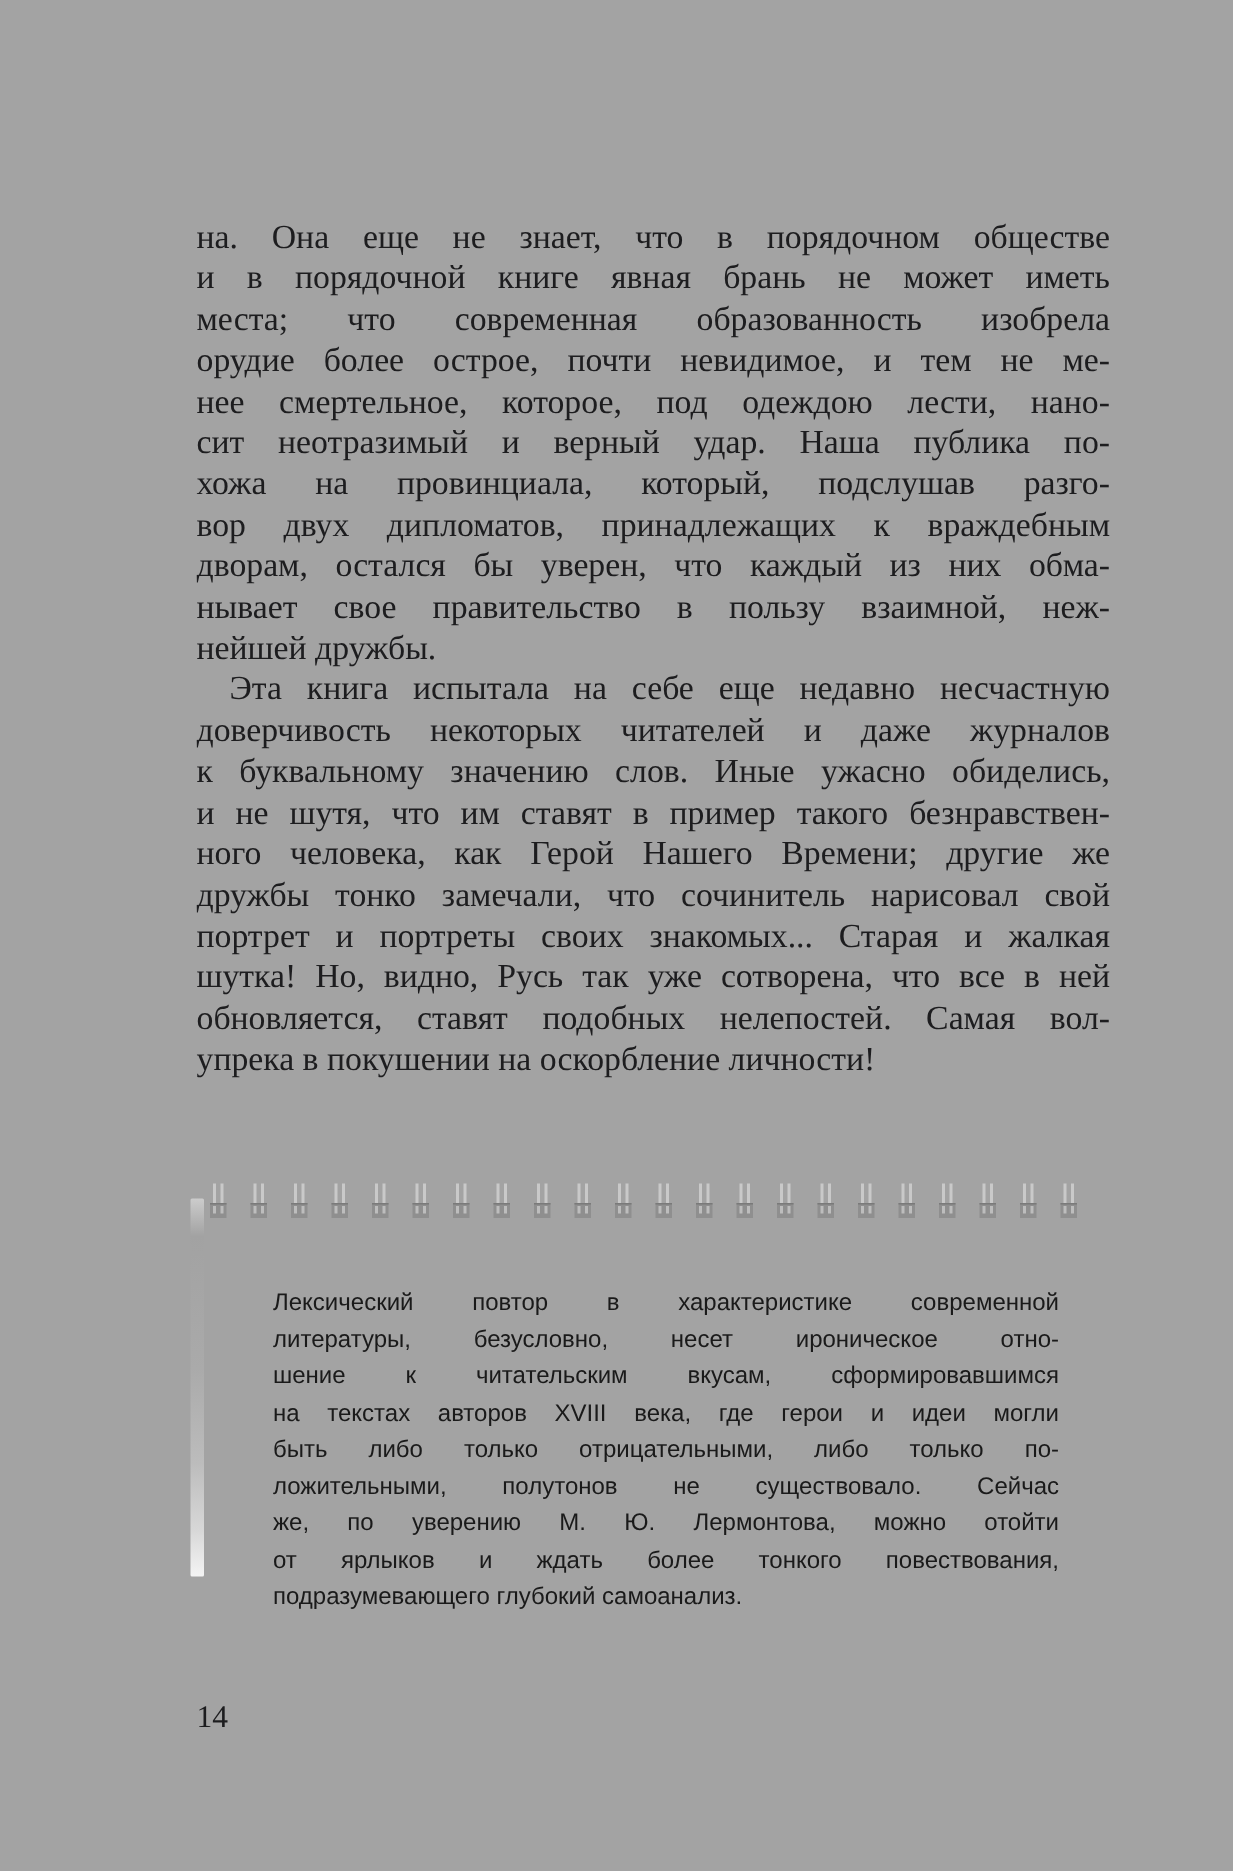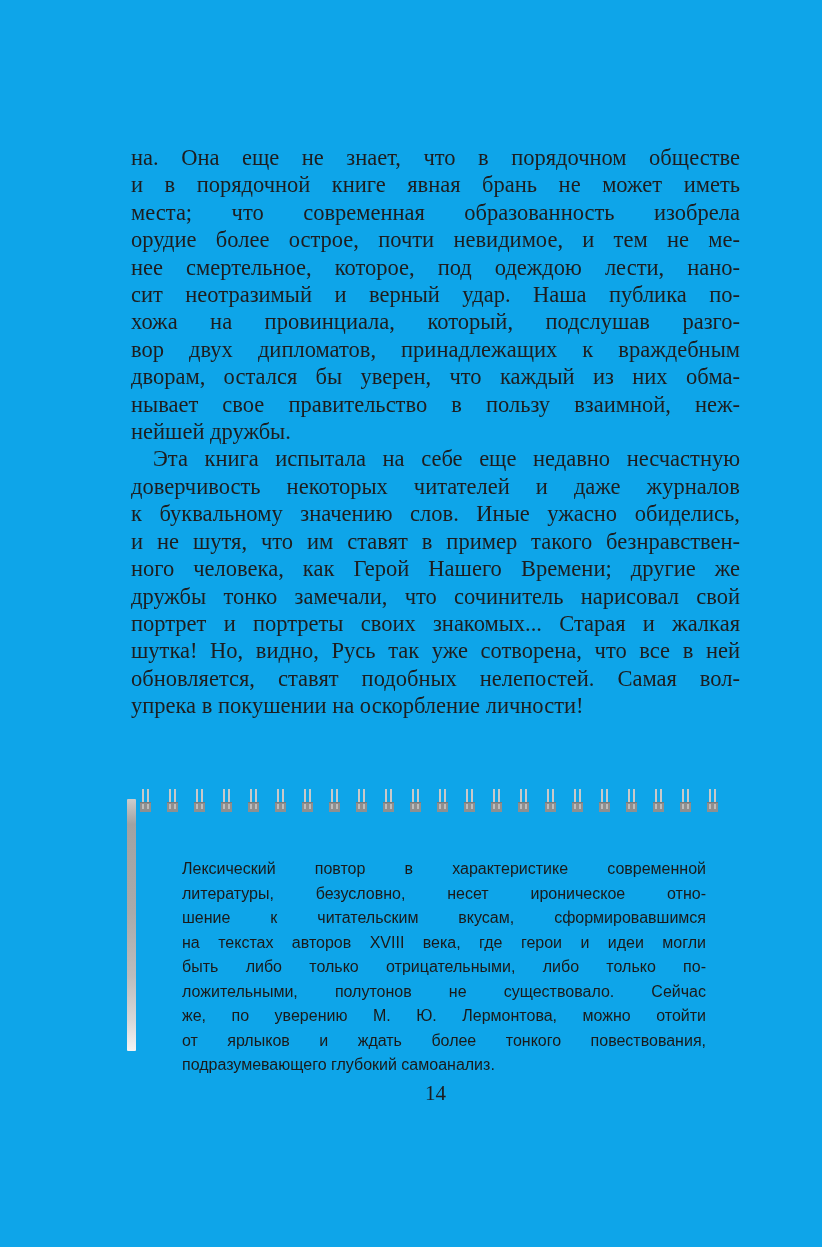--- a/index.html
+++ b/index.html
@@ -1,20 +1,20 @@
 <!DOCTYPE html>
 <html><head>
 <meta charset="utf-8">
 <style>
   html, body { margin: 0; padding: 0; background: #ffffff; }
   .page {
     position: relative;
     width: 822px;
     height: 1247px;
-    background: #0ea5e9;
+    background: #a3a3a3;
     overflow: hidden;
     font-family: "Liberation Serif", serif;
   }
 
   
   .main-text {
     position: absolute;
     left: 131px;
     top: 144px;
     width: 609px;
@@ -89,23 +89,22 @@
     font-size: 16px;
     line-height: 24.5px;
     color: #1a1a1a;
     font-family: "Liberation Sans", "DejaVu Sans", sans-serif;
   }
 
   
   .page-number {
     position: absolute;
     left: 131px;
-    top: 1081px;
+    top: 1132px;
     width: 609px;
-    text-align: center;
     font-size: 21px;
     color: #1d1d1f;
     font-family: "Liberation Serif", "DejaVu Serif", serif;
   }
 </style>
 </head>
 <body>
 
 <div class="page">
 

